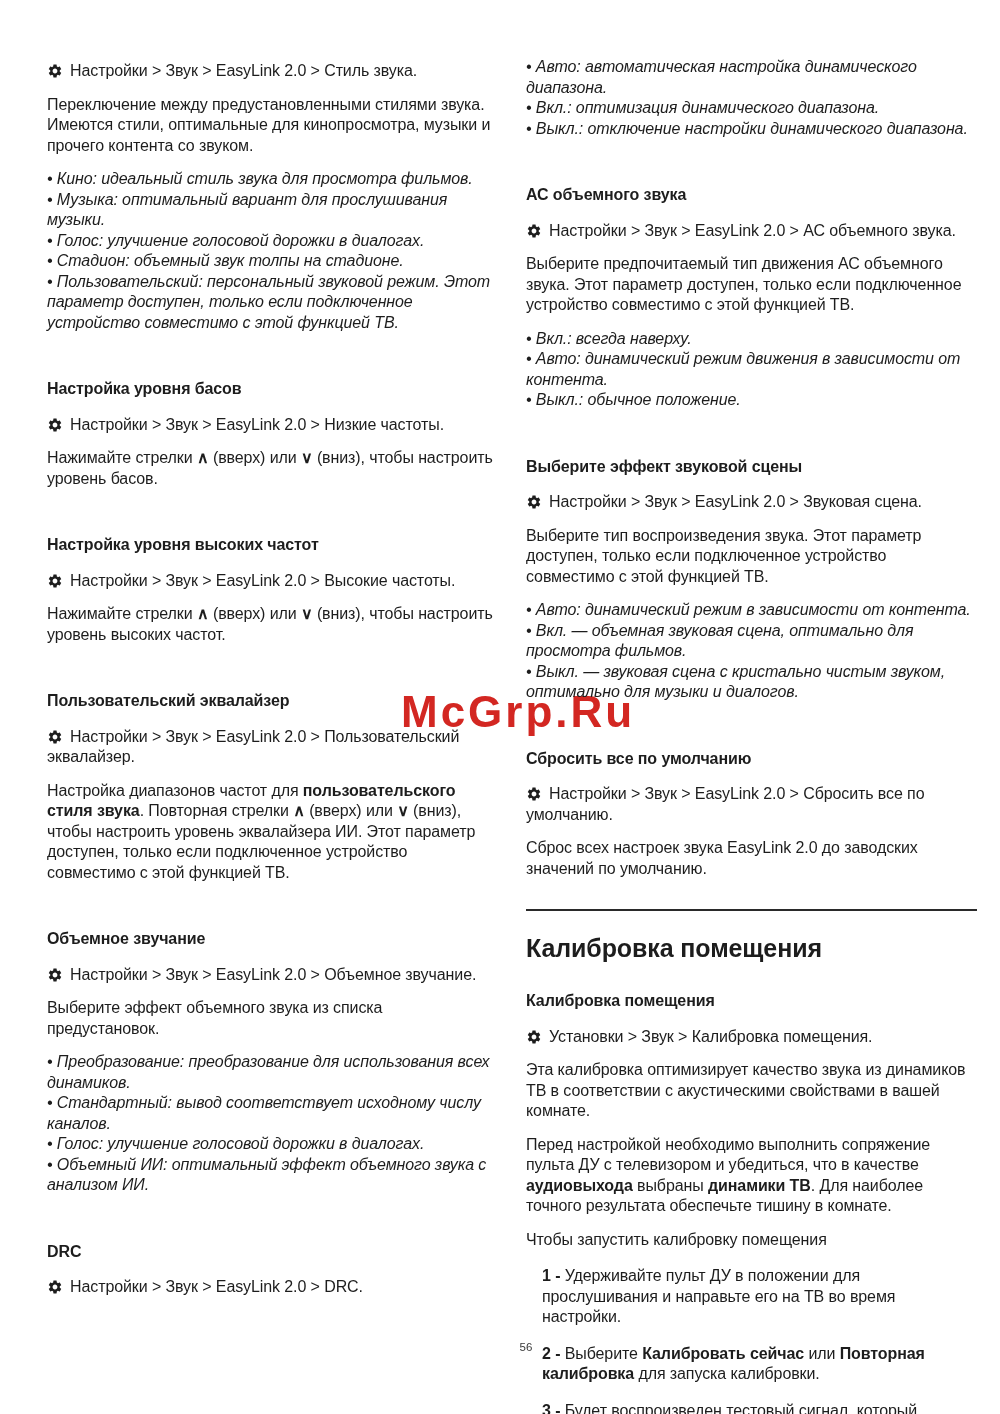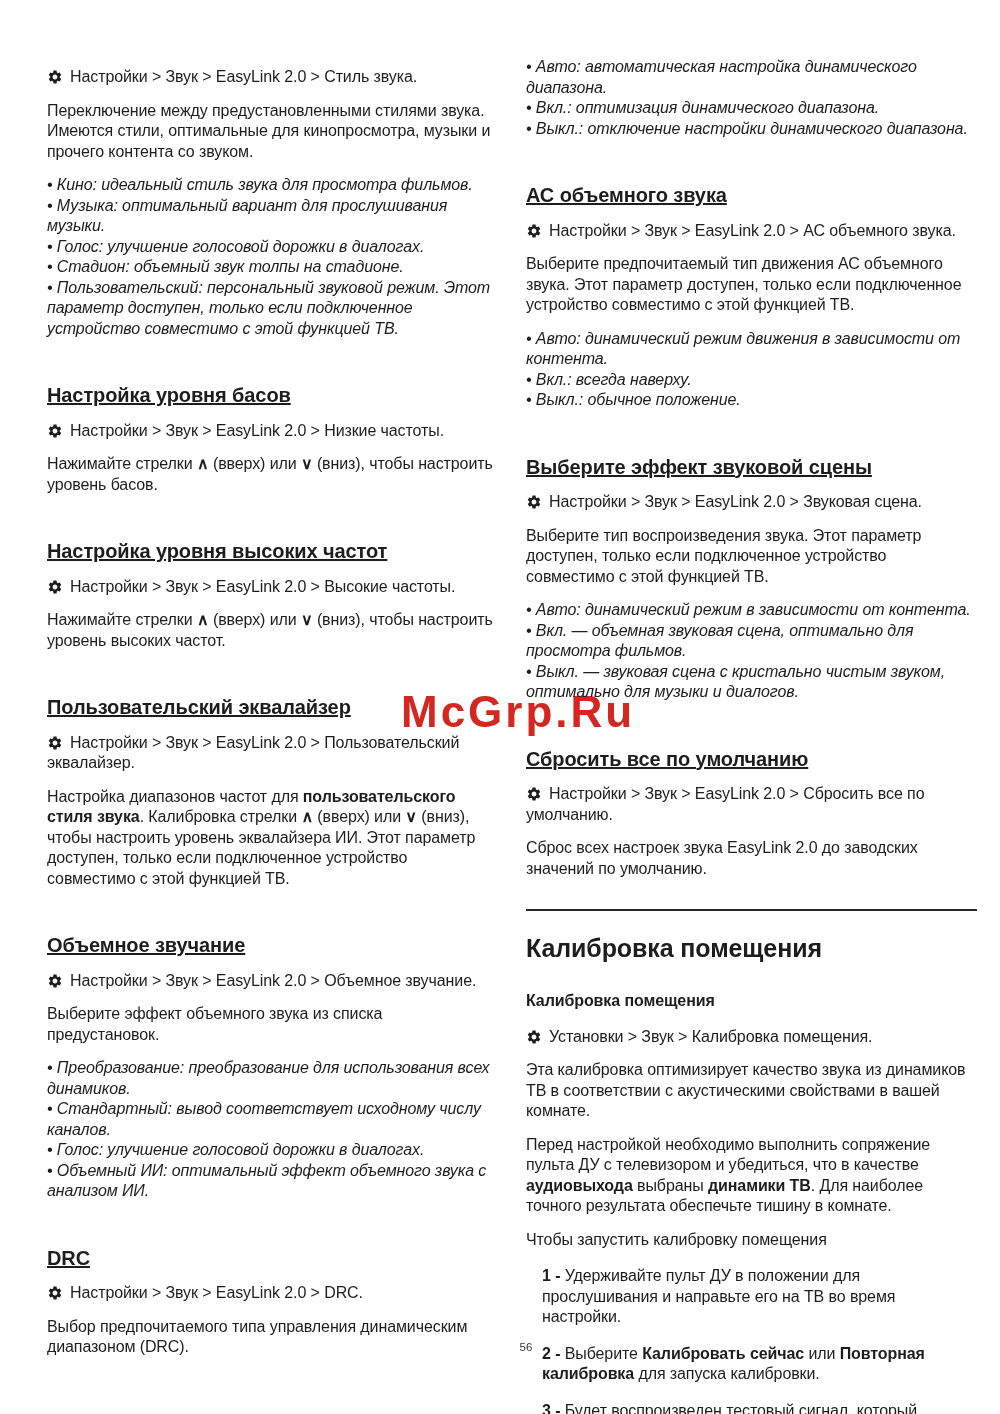--- a/index.html
+++ b/index.html
@@ -3,24 +3,24 @@
 <meta charset="utf-8">
 <style>
   html,body { margin:0; padding:0; background:#ffffff; }
   .page {
     position:relative; width:1000px; height:1414px; background:#ffffff;
     font-family:"Liberation Sans", sans-serif; color:#1d1d1d; overflow:hidden;
   }
   .cols { position:relative; z-index:2; display:flex; gap:28px; padding:57px 24px 0 47px; }
   .col { width:451px; flex:0 0 451px; font-size:16px; line-height:20.5px; letter-spacing:-0.1px; }
   section { margin:0; }
-  .h { font-size:20px; font-weight:700; margin:46px 0 0 0;text-decoration:underline; }
+  .h { font-size:16px; font-weight:700; margin:46px 0 0 0; }
   .col > section:first-child .h:first-child { margin-top:0; }
   .crumb { margin:15px 0 0 0; }
-  .col > section:first-child > .crumb:first-child { margin-top:10px; }
+  .col > section:first-child > .crumb:first-child { margin-top:4px; }
   .gear { width:16px; height:16px; fill:#1d1d1d; vertical-align:-3px; margin-right:7px; }
   .para { margin:13px 0 0 0; }
   .bullets { margin:13px 0 0 0; }
   .bullet { margin:0;font-style:italic; }
   .bullet::before { content:"\2022  "; }
   .steps { margin:13px 0 0 0; }
   .step { margin:16px; }
   .b { font-weight:700; }
   .rule { border:none; border-top:2px solid #2a2a2a; margin:30px 0 0 0; }
   .big-title { font-size:25px; font-weight:700; margin:22px 0 0 0; line-height:30px; }
@@ -88,21 +88,21 @@
         <p class="para"><span>Нажимайте стрелки </span><span class="b">∧</span><span> (вверх) или </span><span class="b">∨</span><span> (вниз), чтобы настроить уровень высоких частот.</span></p>
       </section>
 
       <section>
         <div class="h">Пользовательский эквалайзер</div>
         <div class="crumb">
           <svg class="gear">
               <use href="#icon-gear"></use>
             </svg><span>Настройки &gt; Звук &gt; EasyLink 2.0 &gt; Пользовательский эквалайзер.</span>
         </div>
-        <p class="para"><span>Настройка диапазонов частот для </span><span class="b">пользовательского стиля звука</span><span>. Калибровка стрелки </span><span class="b">∧</span><span> (вверх) или </span><span class="b">∨</span><span> (вниз), чтобы настроить уровень эквалайзера ИИ. Этот параметр доступен, только если подключенное устройство совместимо с этой функцией ТВ.</span></p>
+        <p class="para"><span>Настройка диапазонов частот для </span><span class="b">пользовательского стиля звука</span><span>. Повторная стрелки </span><span class="b">∧</span><span> (вверх) или </span><span class="b">∨</span><span> (вниз), чтобы настроить уровень эквалайзера ИИ. Этот параметр доступен, только если подключенное устройство совместимо с этой функцией ТВ.</span></p>
       </section>
 
       <section>
         <div class="h">Объемное звучание</div>
         <div class="crumb">
           <svg class="gear">
               <use href="#icon-gear"></use>
             </svg><span>Настройки &gt; Звук &gt; EasyLink 2.0 &gt; Объемное звучание.</span>
         </div>
         <p class="para">Выберите эффект объемного звука из списка предустановок.</p>
@@ -114,21 +114,20 @@
           </div>
       </section>
 
       <section>
         <div class="h">DRC</div>
         <div class="crumb">
           <svg class="gear">
               <use href="#icon-gear"></use>
             </svg><span>Настройки &gt; Звук &gt; EasyLink 2.0 &gt; DRC.</span>
         </div>
-        <p class="para">Выбор предпочитаемого типа управления динамическим диапазоном (DRC).</p>
       </section>
 
     </div>
 
     <div class="col">
 
       <section>
         <div class="bullets" style="margin-top:0">
             <div class="bullet">Авто: автоматическая настройка динамического диапазона.</div>
             <div class="bullet">Вкл.: оптимизация динамического диапазона.</div>
@@ -138,22 +137,22 @@
 
       <section>
         <div class="h">АС объемного звука</div>
         <div class="crumb">
           <svg class="gear">
               <use href="#icon-gear"></use>
             </svg><span>Настройки &gt; Звук &gt; EasyLink 2.0 &gt; АС объемного звука.</span>
         </div>
         <p class="para">Выберите предпочитаемый тип движения АС объемного звука. Этот параметр доступен, только если подключенное устройство совместимо с этой функцией ТВ.</p>
         <div class="bullets">
+            <div class="bullet">Вкл.: всегда наверху.</div>
             <div class="bullet">Авто: динамический режим движения в зависимости от контента.</div>
-            <div class="bullet">Вкл.: всегда наверху.</div>
             <div class="bullet">Выкл.: обычное положение.</div>
           </div>
       </section>
 
       <section>
         <div class="h">Выберите эффект звуковой сцены</div>
         <div class="crumb">
           <svg class="gear">
               <use href="#icon-gear"></use>
             </svg><span>Настройки &gt; Звук &gt; EasyLink 2.0 &gt; Звуковая сцена.</span>

